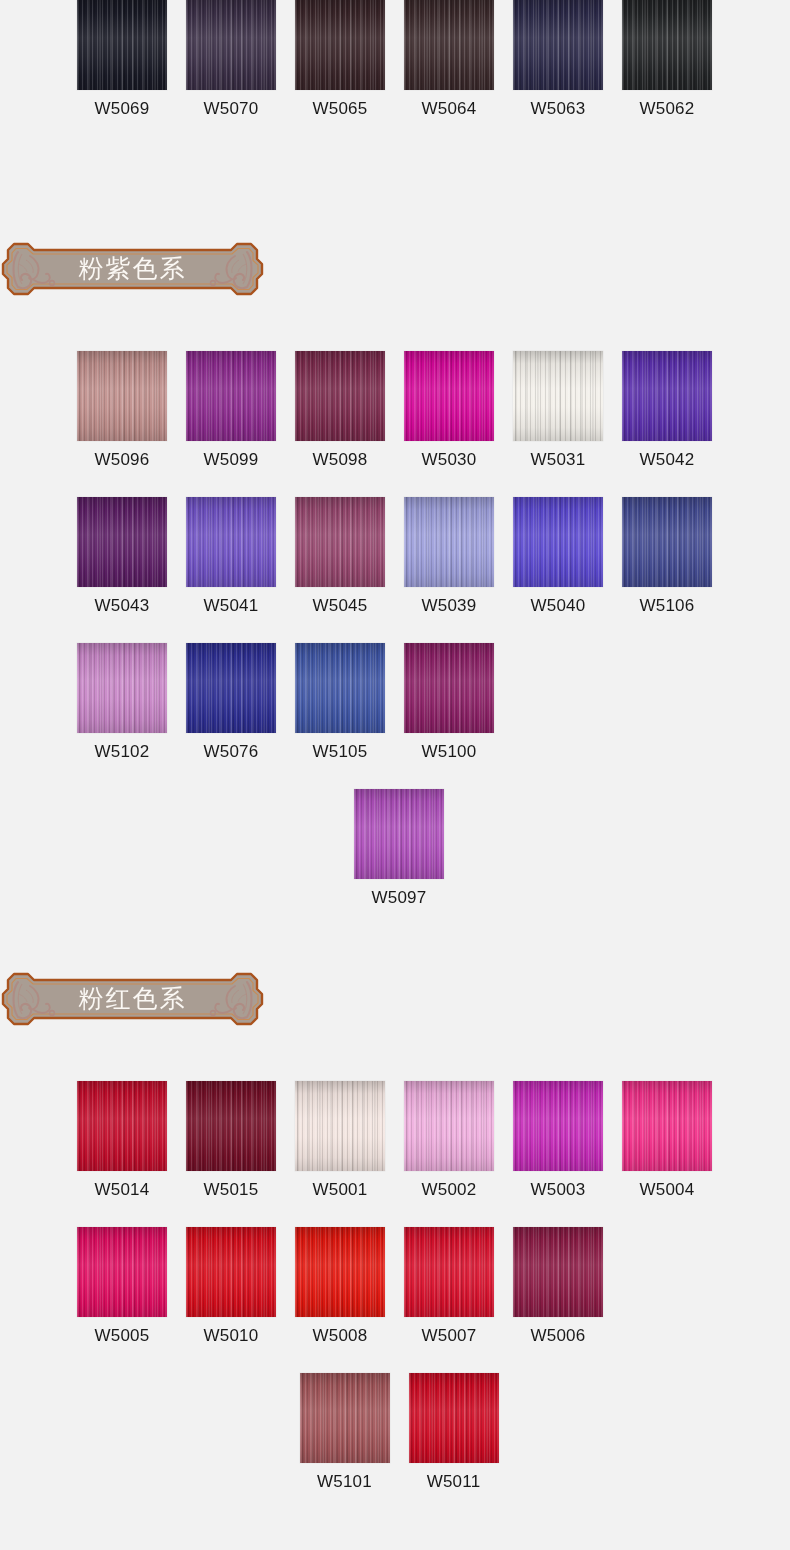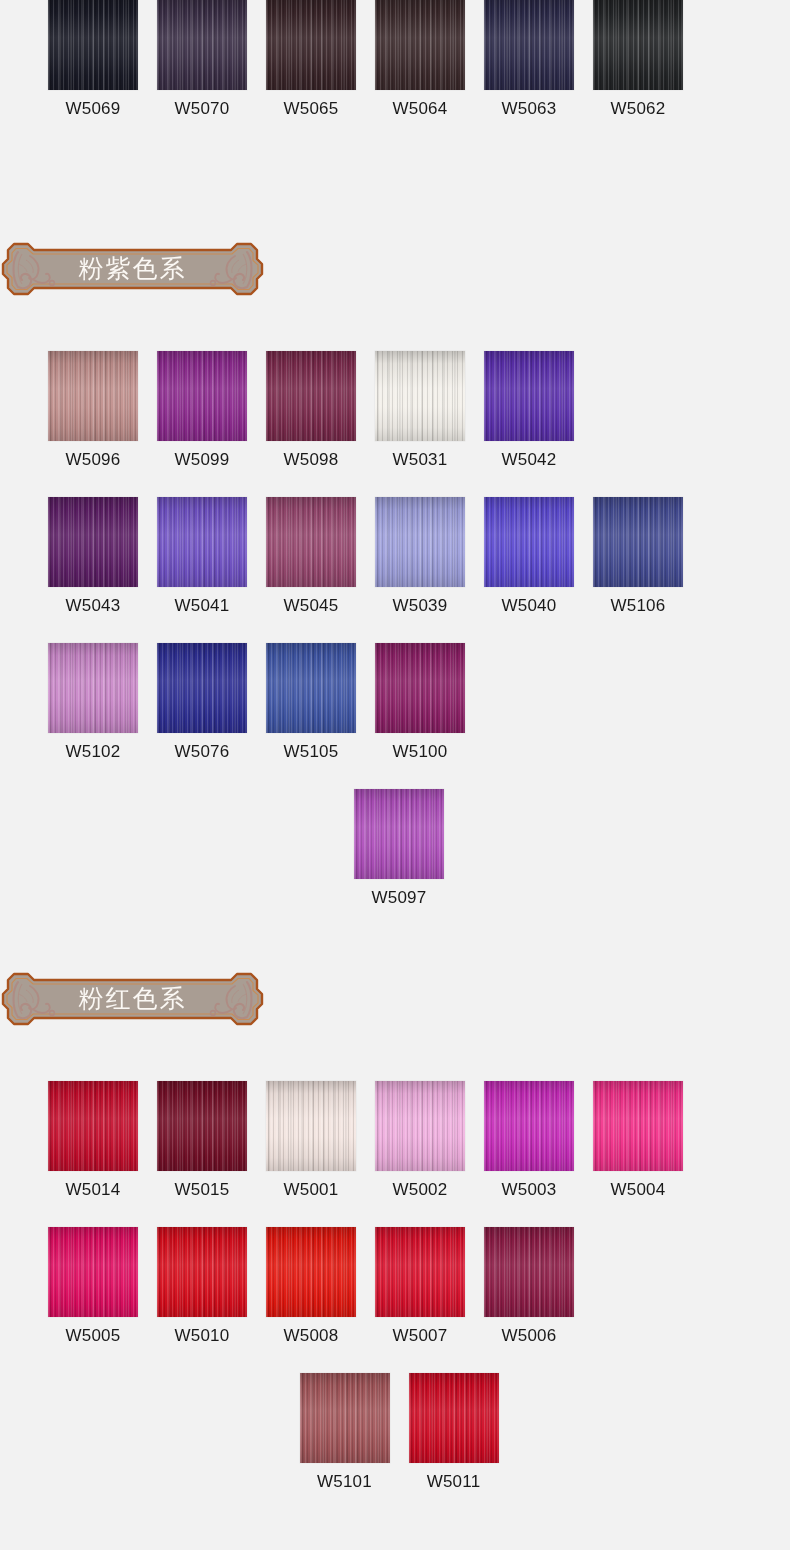--- a/index.html
+++ b/index.html
@@ -19,21 +19,21 @@
   .page {
     position: relative;
     width: 790px;
     height: 1550px;
   }
 
   
   .swatch-row {
     display: flex;
     justify-content: flex-start;
-    padding-left: 48px;
+    padding-left: 77px;
     box-sizing: border-box;
     width: 790px;
   }
   .swatch-row.centered {
     justify-content: center;
     padding-left: 8px;
   }
   .swatch-row.centered .swatch-cell { margin-right: 0; }
   .swatch-row.centered .swatch-cell + .swatch-cell { margin-left: 19px; }
 
@@ -213,20 +213,24 @@
           </div>
           <div class="swatch-cell">
             <div class="swatch-chip" style="background-color: rgb(140, 42, 142);"></div>
             <div class="swatch-label">W5099</div>
           </div>
           <div class="swatch-cell">
             <div class="swatch-chip" style="background-color: rgb(123, 42, 76);"></div>
             <div class="swatch-label">W5098</div>
           </div>
           <div class="swatch-cell">
+            <div class="swatch-chip" style="background-color: rgb(214, 8, 154);"></div>
+            <div class="swatch-label">W5030</div>
+          </div>
+          <div class="swatch-cell">
             <div class="swatch-chip" style="background-color: rgb(243, 240, 234);"></div>
             <div class="swatch-label">W5031</div>
           </div>
           <div class="swatch-cell">
             <div class="swatch-chip" style="background-color: rgb(91, 48, 173);"></div>
             <div class="swatch-label">W5042</div>
           </div>
         </div>
         <div class="sp-row"></div>
         <div class="swatch-row">

